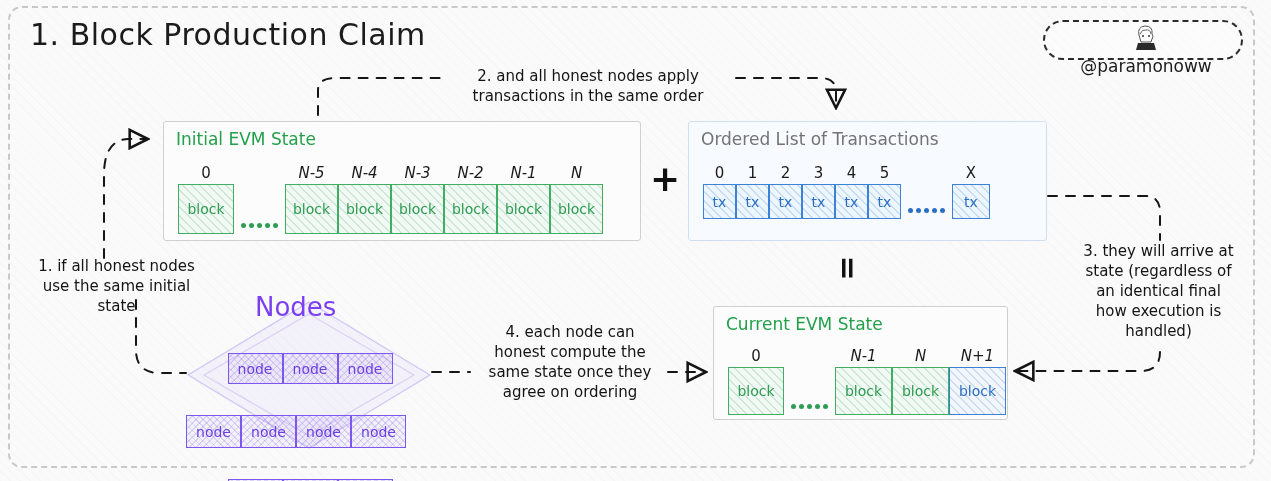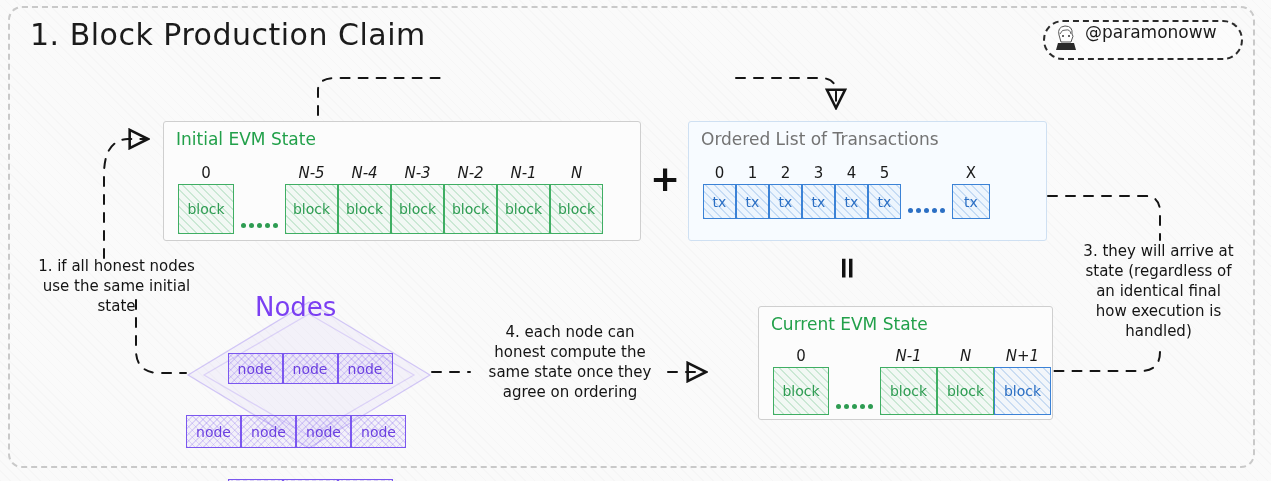--- a/index.html
+++ b/index.html
@@ -31,23 +31,24 @@
     color:#1b1b1b;letter-spacing:.5px;
     font-family:"DejaVu Sans", sans-serif;
     font-weight:400;
   }
   
   #watermark{
     position:absolute;left:1043px;top:20px;
     width:200px;height:40px;
     border:2px dashed #2b2b2b;border-radius:20px;
     box-sizing:border-box;
-    display:flex;gap:4px;
+    display:flex;align-items:center;gap:4px;
     padding-left:6px;
     background:rgba(255,255,255,.35);
+    flex-direction:column;
   }
   #wm-avatar{width:30px;height:30px;flex:0 0 30px;position:relative;}
   #wm-handle{font-size:17px;color:#1b1b1b;white-space:nowrap;}
 
   
   .panel{
     position:absolute;box-sizing:border-box;
     border:1px solid #cfcfcf;border-radius:3px;
     background:#fcfcfc;
     padding-left:48px;
@@ -268,21 +269,21 @@
 
       <div class="cellwrap">
         <div class="idx up">X</div>
         <div class="cell blue" style="width:38px;height:35px;">tx</div>
       </div>
     </div>
   </div>
 
   <div class="op" id="eq">=</div>
 
-  <div class="panel" style="left:713px;top:306px;width:295px;height:114px;margin-left:45px;">
+  <div class="panel" style="left:713px;top:306px;width:295px;height:114px;">
     <div class="panel-title green-title">Current EVM State</div>
 
     <div class="cellrow" style="left:14px;top:40px;">
       <div class="cellwrap">
         <div class="idx up">0</div>
         <div class="cell green" style="width:56px;height:48px;">block</div>
       </div>
 
       <div class="dots green">
         <i></i>
@@ -336,20 +337,24 @@
       <div class="cell purple" style="width:55px;height:31px;">node</div>
     </div>
   </div>
 
   <div class="note" style="left:14px;top:256px;width:205px;">
     <div>1. if all honest nodes</div>
     <div>use the same initial</div>
     <div>state</div>
   </div>
 
+  <div class="note" style="left:432px;top:66px;width:312px;">
+    <div>2. and all honest nodes apply</div>
+    <div>transactions in the same order</div>
+  </div>
 
   <div class="note" style="left:1046px;top:241px;width:225px;">
     <div>3. they will arrive at</div>
     <div>state (regardless of</div>
     <div>an identical final</div>
     <div>how execution is</div>
     <div>handled)</div>
   </div>
 
   <div class="note" style="left:472px;top:322px;width:196px;">

